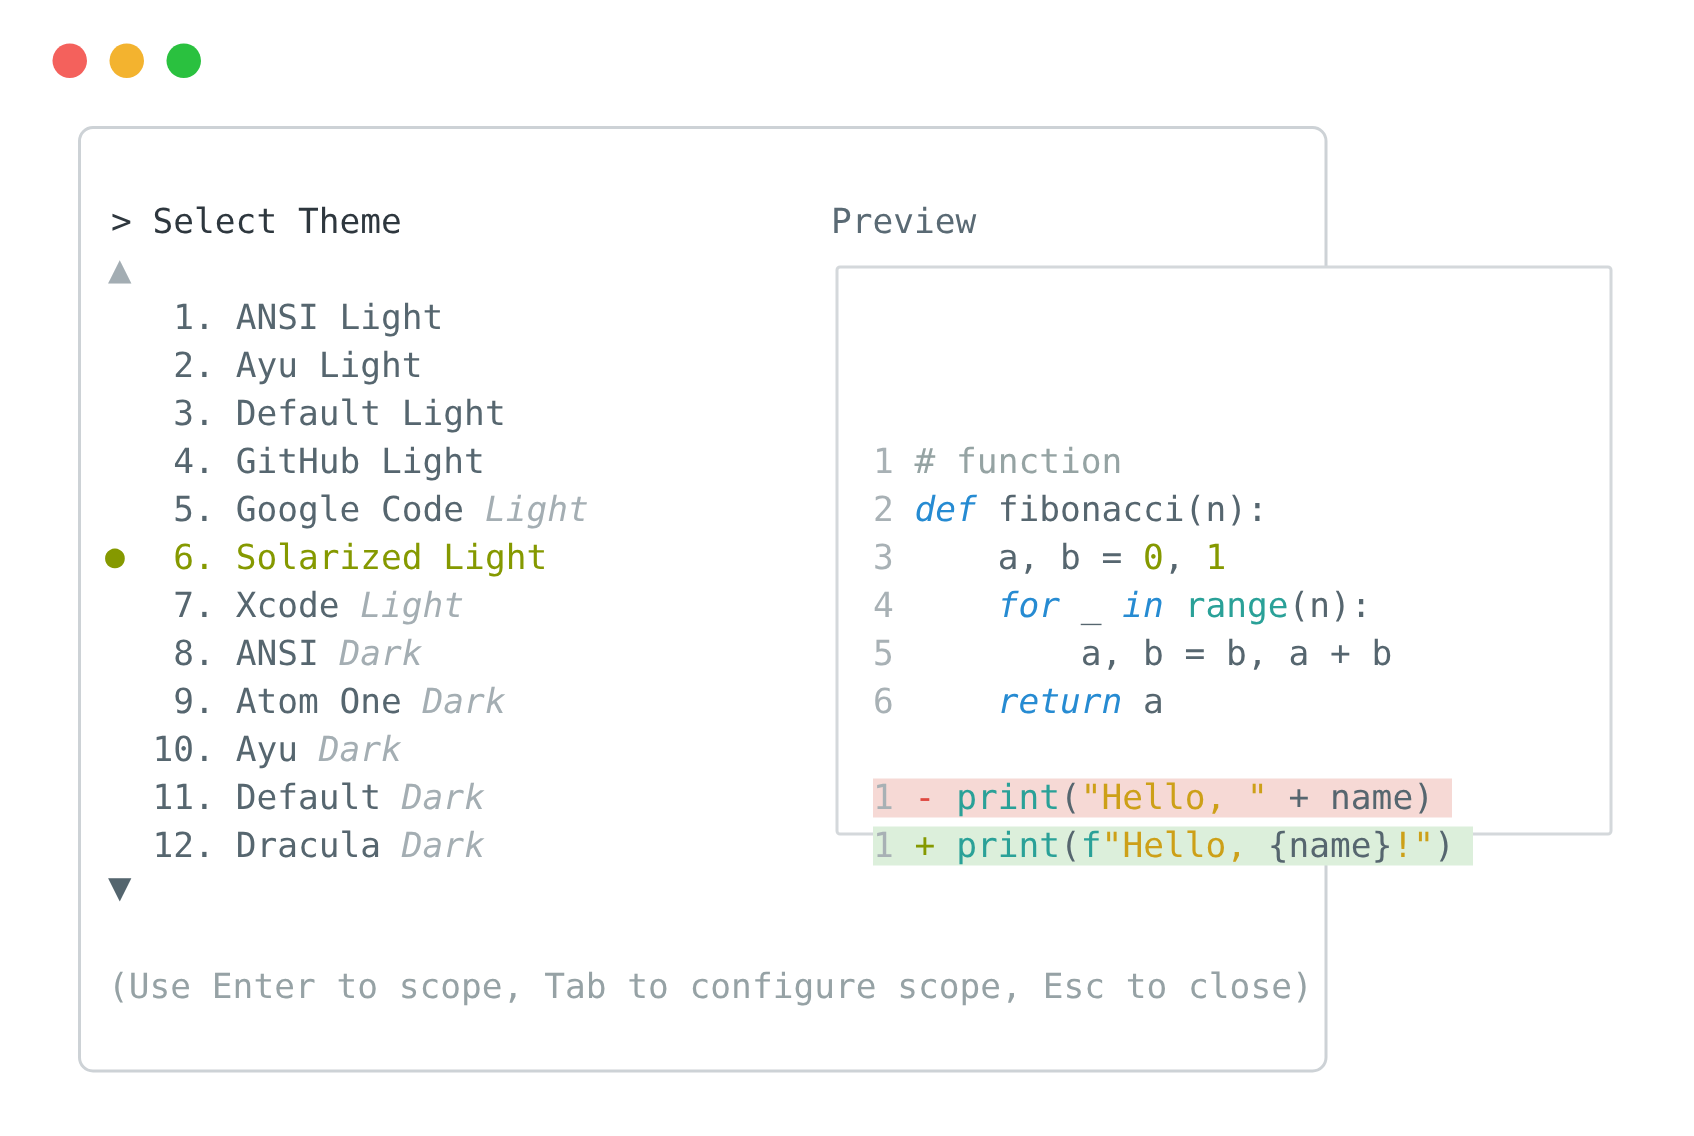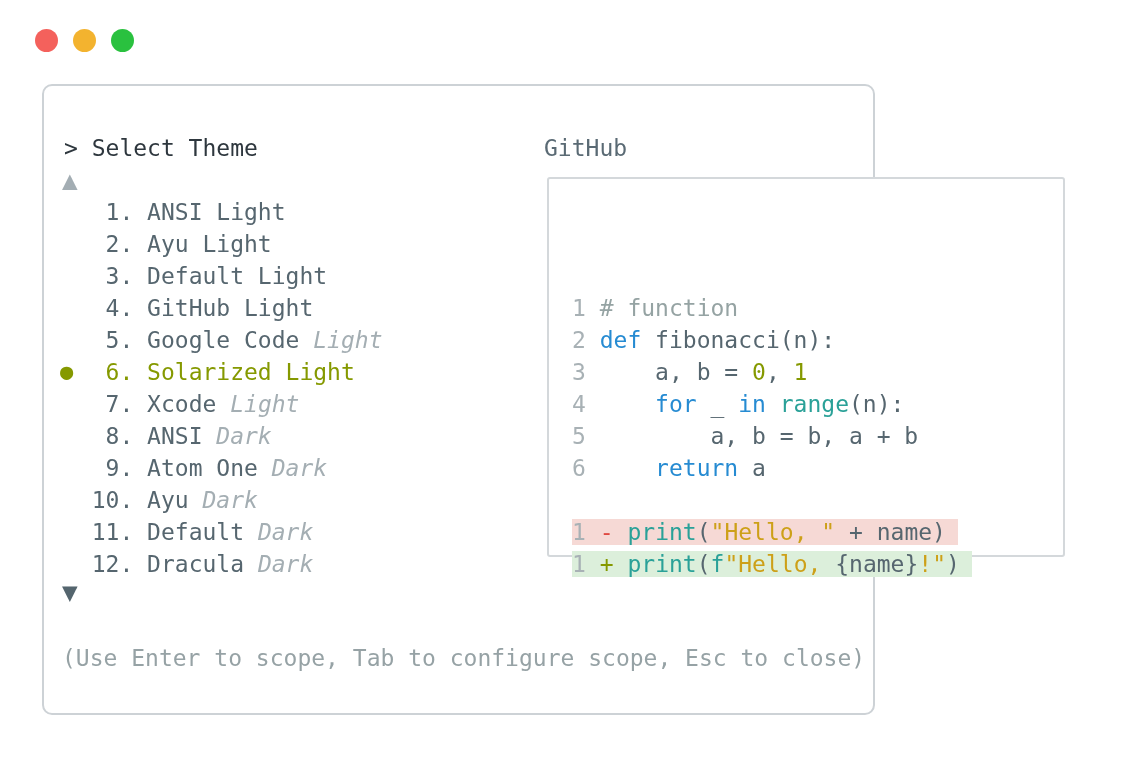--- a/index.html
+++ b/index.html
@@ -10,21 +10,21 @@
   }
   
   .traffic{position:absolute;left:35px;top:29px;display:flex;gap:15px;}
   .dot{width:23px;height:23px;border-radius:50%;}
   .dot.red{background:var(--tl_red);}
   .dot.yellow{background:var(--tl_yellow);}
   .dot.green{background:var(--tl_green);}
 
   
   .panel{
-    position:absolute;left:42px;top:84px;width:833px;height:631px;
+    position:absolute;left:52px;top:84px;width:833px;height:631px;
     border:2px solid var(--window_border);border-radius:10px;background:#fff;
     box-sizing:border-box;
   }
   .panel *{white-space:pre;}
   .mono{font-size:23px;line-height:32px;}
 
   .prompt{position:absolute;left:20px;top:46px;color:var(--title);}
   .arrow{position:absolute;left:18px;font-size:26px;line-height:32px;}
   .arrow.up{top:78px;color:var(--arrow_up);}
   .arrow.down{top:490px;color:var(--arrow_down);}
@@ -41,21 +41,21 @@
   .preview-box{
     position:absolute;left:503px;top:91px;width:518px;height:380px;
     border:2px solid var(--preview_border);border-radius:3px;background:#fff;
     box-sizing:border-box;
   }
   .code{padding:49px 0 0 23px;}
   .code-line{height:32px;}
   .ln{color:var(--ln);}
   .tok-fg{color:var(--fg);}
   .tok-comment{color:var(--comment);}
-  .tok-kw{color:var(--kw);}
+  .tok-kw{color:var(--kw);font-style:italic;}
   .tok-fn{color:var(--fn);}
   .tok-num{color:var(--num);}
   .tok-str{color:var(--str);}
   .tok-red{color:var(--red);}
   .hl{padding-right:0;}
   .hl.removed{background:var(--removed_bg);padding-right:12px;}
   .hl.added{background:var(--added_bg);padding-right:12px;}
 </style>
 </head>
 <body>
@@ -66,17 +66,17 @@
   <span class="dot green"></span>
 </div>
 
 <div class="panel mono">
   <div class="prompt">&gt; Select Theme</div>
   <div class="arrow up">▲</div>
   <div class="list" id="theme-list"><div class="theme-row"><span class="num">   1. </span><span class="nm">ANSI Light</span></div><div class="theme-row"><span class="num">   2. </span><span class="nm">Ayu Light</span></div><div class="theme-row"><span class="num">   3. </span><span class="nm">Default Light</span></div><div class="theme-row"><span class="num">   4. </span><span class="nm">GitHub Light</span></div><div class="theme-row"><span class="num">   5. </span><span class="nm">Google Code</span><span class="dim"> Light</span></div><div class="theme-row selected"><span class="bullet">●</span><span class="num">   6. </span><span class="nm">Solarized Light</span></div><div class="theme-row"><span class="num">   7. </span><span class="nm">Xcode</span><span class="dim"> Light</span></div><div class="theme-row"><span class="num">   8. </span><span class="nm">ANSI</span><span class="dim"> Dark</span></div><div class="theme-row"><span class="num">   9. </span><span class="nm">Atom One</span><span class="dim"> Dark</span></div><div class="theme-row"><span class="num">  10. </span><span class="nm">Ayu</span><span class="dim"> Dark</span></div><div class="theme-row"><span class="num">  11. </span><span class="nm">Default</span><span class="dim"> Dark</span></div><div class="theme-row"><span class="num">  12. </span><span class="nm">Dracula</span><span class="dim"> Dark</span></div></div>
   <div class="arrow down">▼</div>
   <div class="hint">(Use Enter to scope, Tab to configure scope, Esc to close)</div>
 
-  <div class="preview-label">GitHub</div>
+  <div class="preview-label">Preview</div>
   <div class="preview-box">
     <div class="code" id="preview-code"><div class="code-line"><span class="hl"><span class="ln">1</span><span class="tok-comment"> # function</span></span></div><div class="code-line"><span class="hl"><span class="ln">2</span><span class="tok-fg"> </span><span class="tok-kw">def</span><span class="tok-fg"> fibonacci(n):</span></span></div><div class="code-line"><span class="hl"><span class="ln">3</span><span class="tok-fg">     a, b = </span><span class="tok-num">0</span><span class="tok-fg">, </span><span class="tok-num">1</span></span></div><div class="code-line"><span class="hl"><span class="ln">4</span><span class="tok-fg">     </span><span class="tok-kw">for</span><span class="tok-fg"> _ </span><span class="tok-kw">in</span><span class="tok-fg"> </span><span class="tok-fn">range</span><span class="tok-fg">(n):</span></span></div><div class="code-line"><span class="hl"><span class="ln">5</span><span class="tok-fg">         a, b = b, a + b</span></span></div><div class="code-line"><span class="hl"><span class="ln">6</span><span class="tok-fg">     </span><span class="tok-kw">return</span><span class="tok-fg"> a</span></span></div><div class="code-line"><span class="hl"><span class="ln"></span></span></div><div class="code-line"><span class="hl removed"><span class="ln">1</span><span class="tok-fg"> </span><span class="tok-red">-</span><span class="tok-fg"> </span><span class="tok-fn">print</span><span class="tok-fg">(</span><span class="tok-str">"Hello, "</span><span class="tok-fg"> + name)</span></span></div><div class="code-line"><span class="hl added"><span class="ln">1</span><span class="tok-fg"> </span><span class="tok-num">+</span><span class="tok-fg"> </span><span class="tok-fn">print</span><span class="tok-fg">(</span><span class="tok-fn">f</span><span class="tok-str">"Hello, </span><span class="tok-fg">{name}</span><span class="tok-str">!"</span><span class="tok-fg">)</span></span></div></div>
   </div>
 </div>
 
 </body></html>

